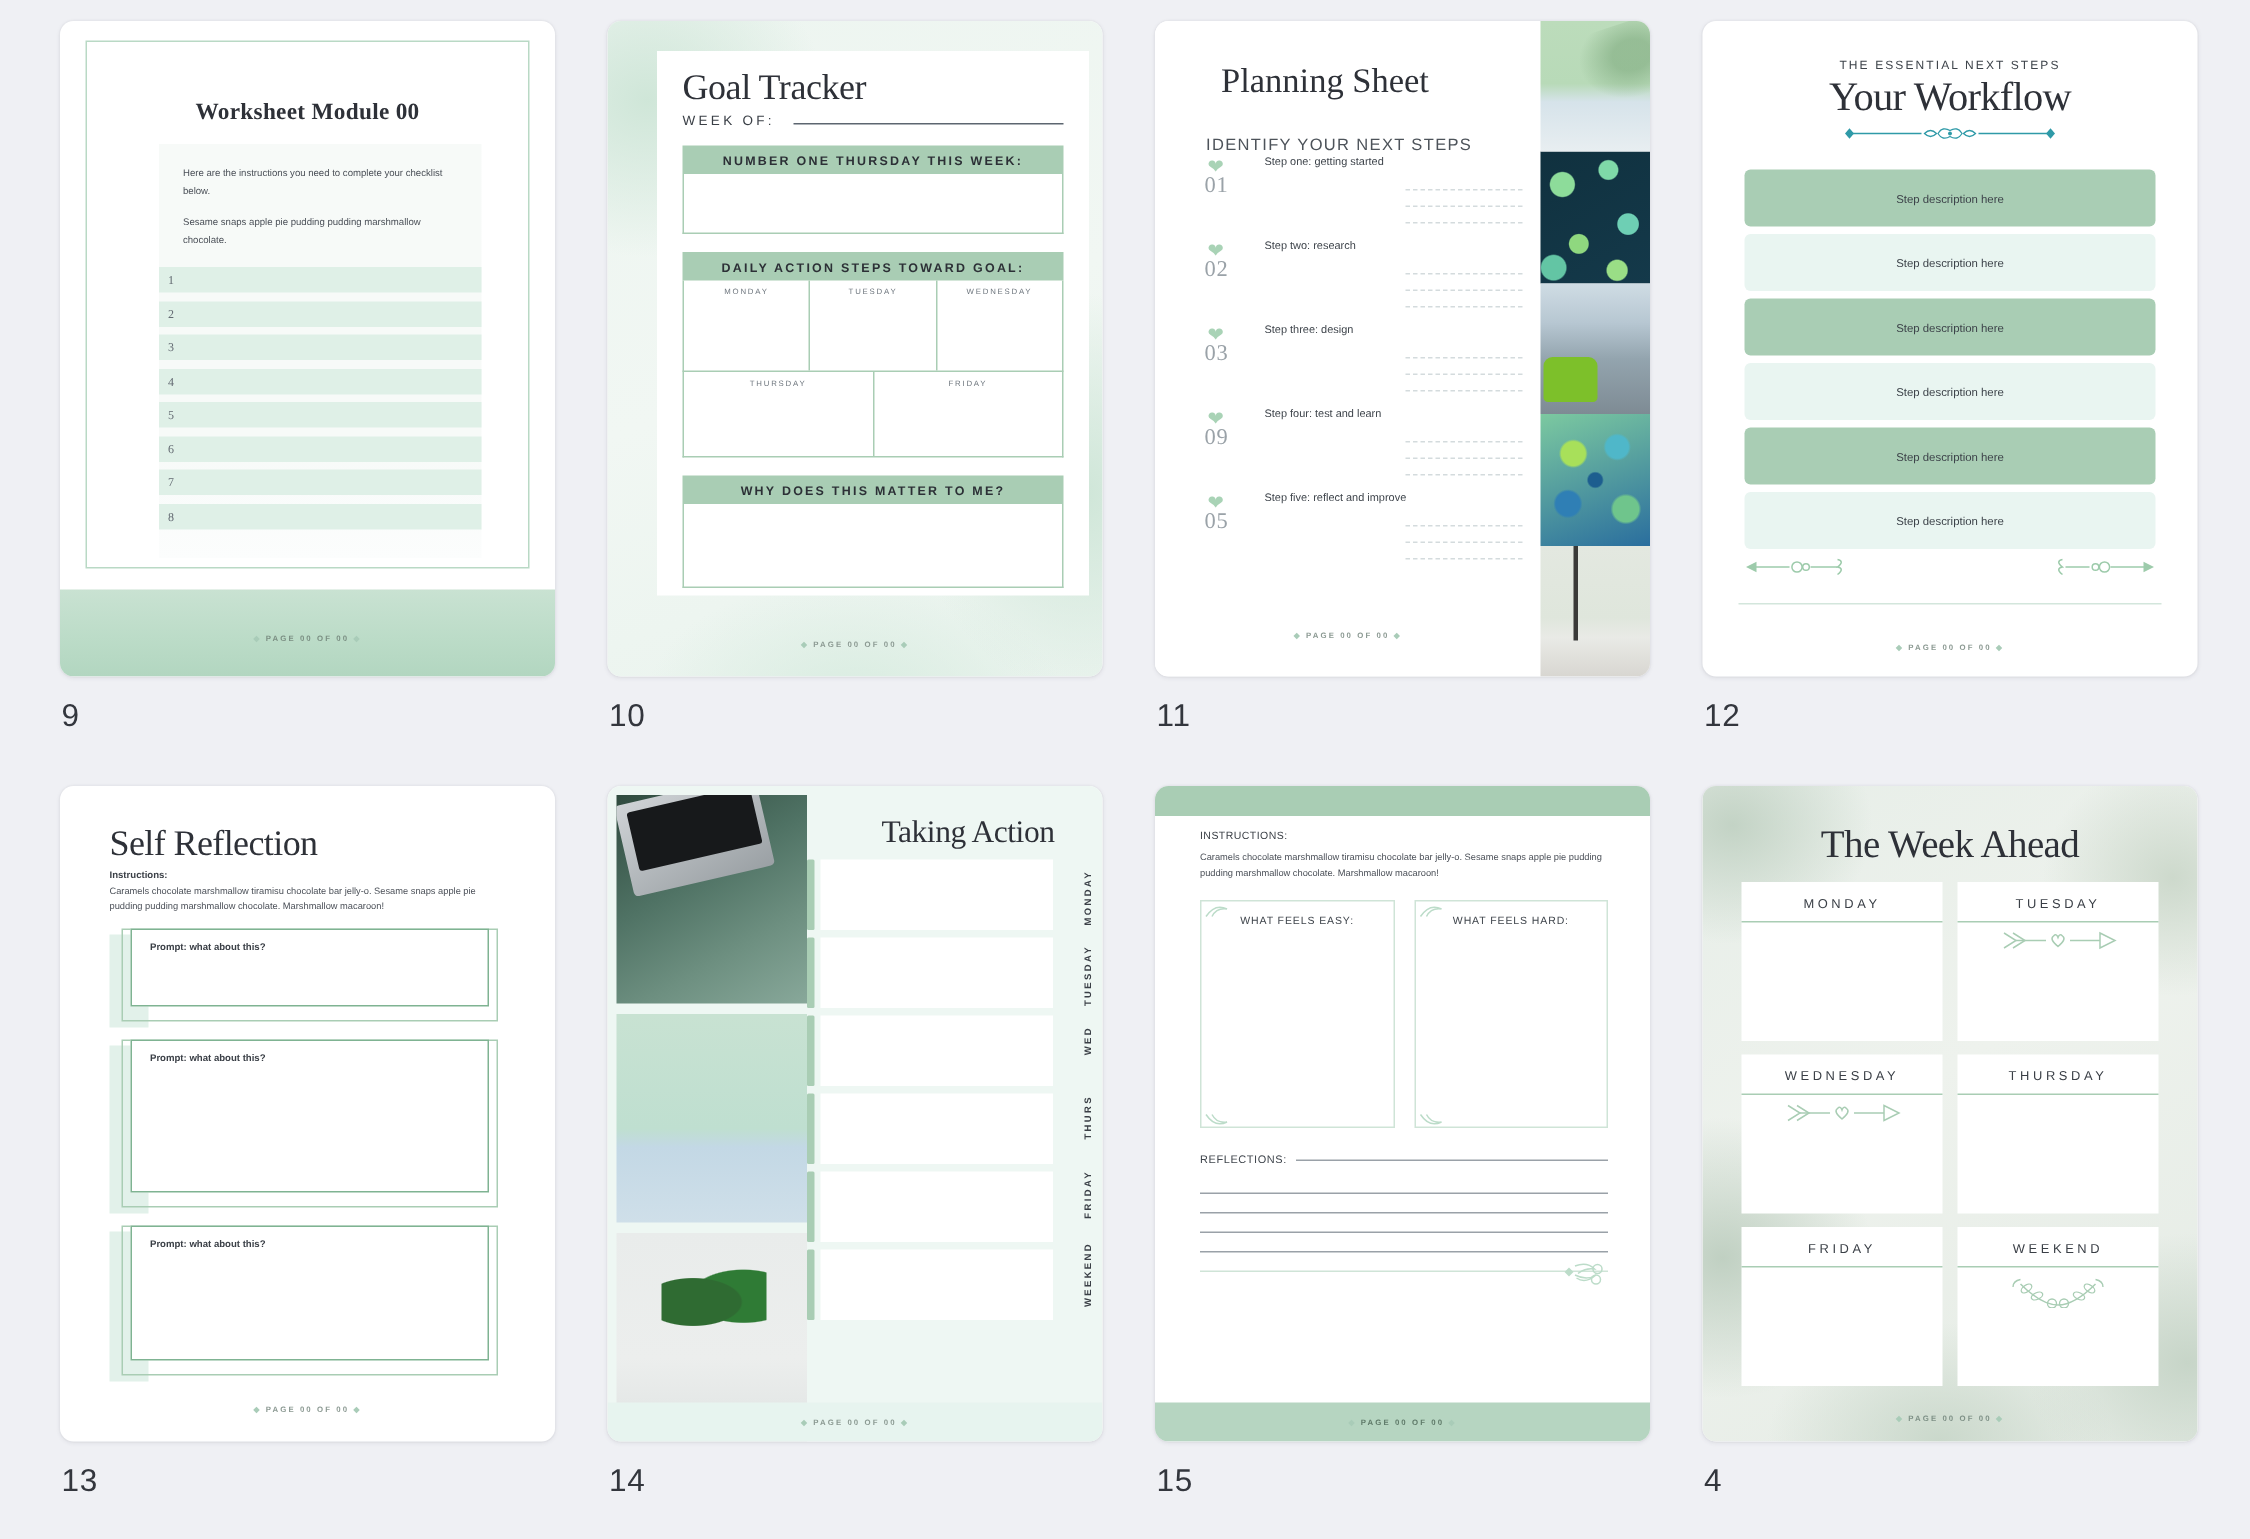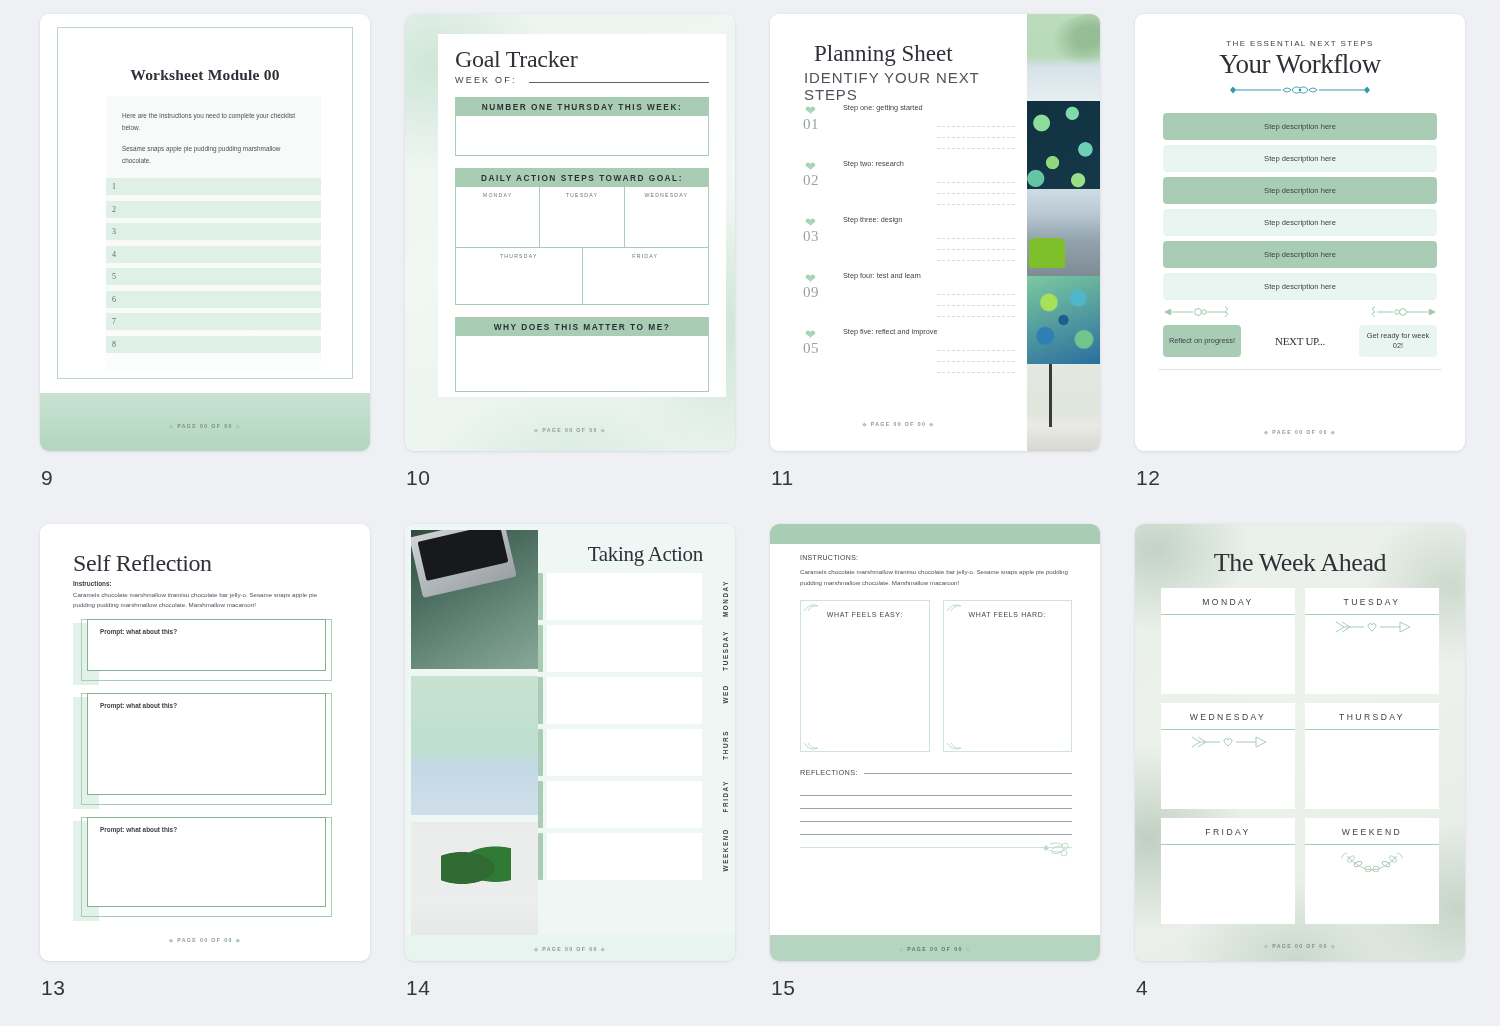--- a/index.html
+++ b/index.html
@@ -76,21 +76,21 @@
   .p10-grid { display:flex; border:1px solid #a9cdb4; border-top:none; }
   .p10-c { flex:1; border-right:1px solid #a9cdb4; height:60px; text-align:center;
      padding-top:5px; font-size:5.2px; letter-spacing:1.2px; color:#6d757d; }
   .p10-c:last-child { border-right:none; }
   .p10-grid2 { display:flex; border:1px solid #a9cdb4; border-top:none; }
   .p10-grid2 .p10-c { height:56px; }
 
   
   .p11-left { position:absolute; left:0; top:0; bottom:0; right:73px; background:#fff; }
   .p11-title { position:absolute; left:44px; top:27px; font-size:23px; color:#2e3138; }
-  .p11-sub { position:absolute; left:34px; top:55px; font-size:15px;
+  .p11-sub { position:absolute; left:34px; top:77px; font-size:11px;
      letter-spacing:.9px; color:#4d535a; }
   .p11-steps { position:absolute; left:33px; top:85px; right:8px; }
   .p11-step { position:relative; height:56px; }
   .p11-heart { position:absolute; left:2px; top:4px; font-size:13px; color:#a9d3b6; }
   .p11-num { position:absolute; left:0px; top:17px; font-size:15px; color:#9aa2a8;
      letter-spacing:.5px; }
   .p11-lbl { position:absolute; left:40px; top:4px; font-size:7.3px; color:#3e444b; }
   .p11-lines { position:absolute; left:134px; top:17px; right:4px; }
   .p11-lines div { border-bottom:1px dashed #d4dbdd; height:11px; }
   .p11-right { position:absolute; right:0; top:0; bottom:0; width:73px;
@@ -126,21 +126,21 @@
       position:relative; overflow:hidden;}
   .p11-img.i5::after{content:"";position:absolute;left:22px;top:0;width:3px;height:72%;background:#3a3a38;}
 
   
   .p12-kicker { text-align:center; margin-top:25px; font-size:8px;
      letter-spacing:1.4px; color:#3d434a; }
   .p12-title { text-align:center; font-size:27px; color:#2e3138; margin-top:1px;
      letter-spacing:-.5px; }
   .p12-div { margin:2px auto 0; width:150px; }
   .p12-steps { margin:13px 28px 0; }
-  .p12-step { height:27px; border-radius:4px; margin-bottom:5px;
+  .p12-step { height:38px; border-radius:4px; margin-bottom:5px;
      display:flex; align-items:center; justify-content:center;
      font-size:7.6px; color:#3c4249; }
   .p12-step.dark { background:#a9cdb4; }
   .p12-step.light { background:#e9f5f1; }
   .p12-arrows { display:flex; margin:2px 28px 0; }
   .p12-arrows > div { flex:1; }
   .p12-bot { display:flex; align-items:stretch; margin:2px 28px 0; gap:6px; }
   .p12-pill { width:78px; border-radius:4px; display:flex; align-items:center;
      justify-content:center; text-align:center; font-size:7.4px; color:#3c4249;
      padding:6px 4px; line-height:1.35; }
@@ -426,25 +426,20 @@
         <div style="text-align:right">
           <svg width="72" height="14" viewBox="0 0 72 14">
             <line x1="12" y1="7" x2="28" y2="7" stroke="#9dcbab" stroke-width="1"></line>
             <line x1="42" y1="7" x2="65" y2="7" stroke="#9dcbab" stroke-width="1"></line>
             <path d="M71 7 L64 3.5 L64 10.5 Z" fill="#9dcbab"></path>
             <circle cx="32" cy="7" r="2.2" fill="none" stroke="#9dcbab" stroke-width="1"></circle>
             <circle cx="38" cy="7" r="3.4" fill="none" stroke="#9dcbab" stroke-width="1"></circle>
             <path d="M10 2 q-5 1 0 5 q-5 1 0 5" fill="none" stroke="#9dcbab" stroke-width="1"></path>
           </svg>
         </div>
-      </div>
-      <div class="p12-bot">
-        <div class="p12-pill dark">Reflect on progress!</div>
-        <div class="p12-next serif">NEXT UP...</div>
-        <div class="p12-pill light">Get ready for week 02!</div>
       </div>
       <div class="p12-hr"></div>
       <div class="footer" style="bottom:16px">
         <span class="fdiamond">◆</span>
         <span>PAGE 00 OF 00</span>
         <span class="fdiamond">◆</span>
       </div>
     </div>
     <div class="pgnum">12</div>
   </div>

